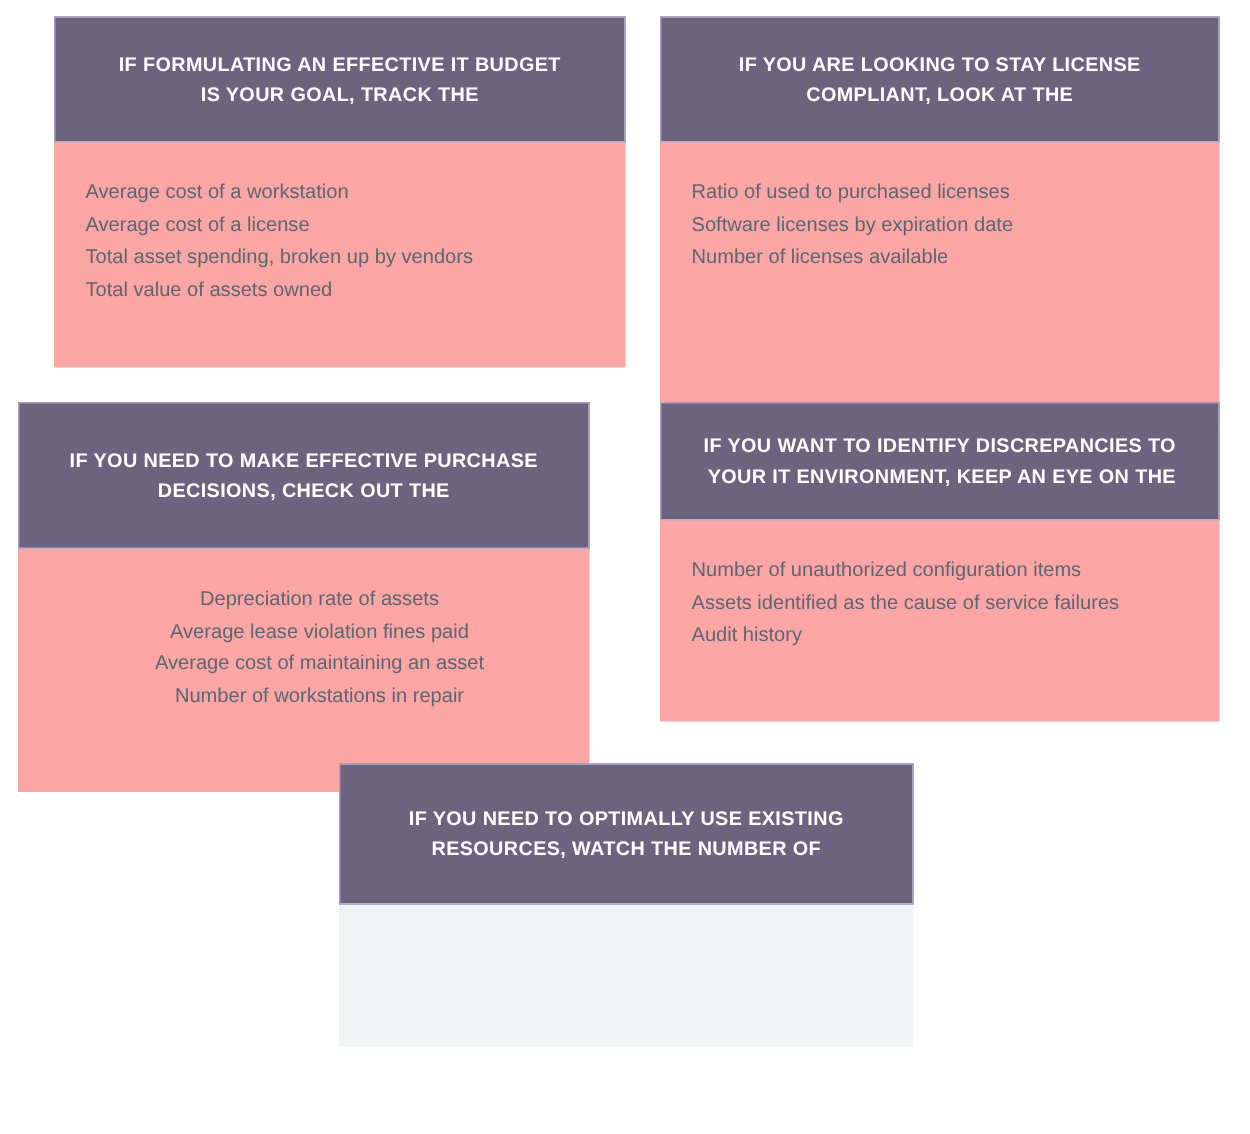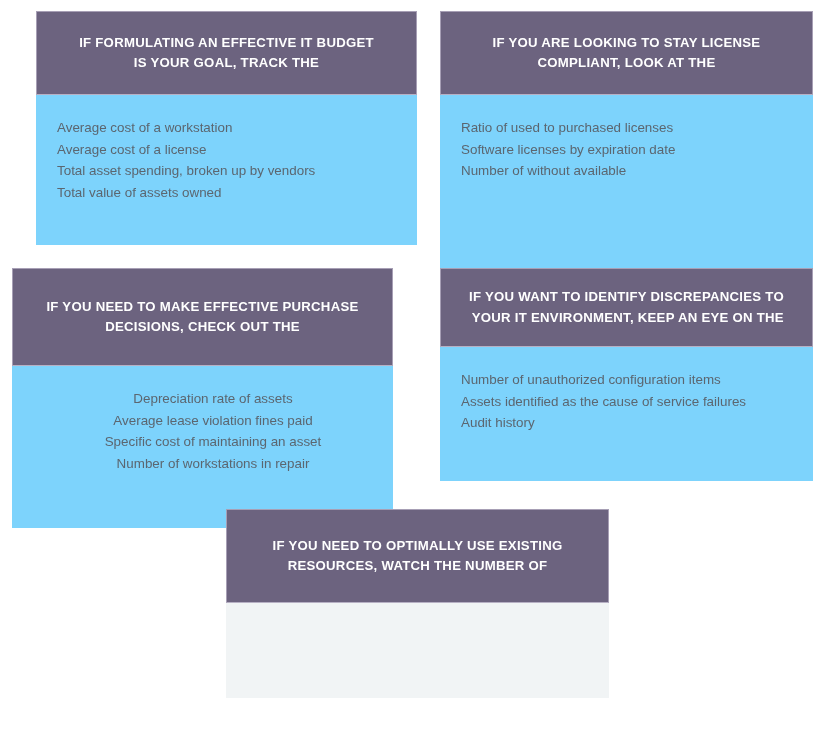--- a/index.html
+++ b/index.html
@@ -48,21 +48,21 @@
     padding: 6px 14px;
   }
 
   .card-header-text {
     display: block;
     white-space: pre-line;
   }
 
   .card-body {
     box-sizing: border-box;
-    background: #7dd3fc;
+    background: #fca5a5;
     padding: 22px 0 10px 21px;
   }
 
   .card-item {
     color: #5b6670;
     font-size: 13.4px;
     line-height: 1.62;
     white-space: nowrap;
   }
 
@@ -119,33 +119,33 @@
   </div>
 
   <div class="card" id="card-1">
     <div class="card-header">
       <span class="card-header-text">IF YOU ARE LOOKING TO STAY LICENSE
 COMPLIANT, LOOK AT THE</span>
     </div>
     <div class="card-body">
       <div class="card-item">Ratio of used to purchased licenses</div>
       <div class="card-item">Software licenses by expiration date</div>
-      <div class="card-item">Number of without available</div>
+      <div class="card-item">Number of licenses available</div>
     </div>
   </div>
 
   <div class="card" id="card-2">
     <div class="card-header">
       <span class="card-header-text">IF YOU NEED TO MAKE EFFECTIVE PURCHASE
 DECISIONS, CHECK OUT THE</span>
     </div>
     <div class="card-body">
       <div class="card-item">Depreciation rate of assets</div>
       <div class="card-item">Average lease violation fines paid</div>
-      <div class="card-item">Specific cost of maintaining an asset</div>
+      <div class="card-item">Average cost of maintaining an asset</div>
       <div class="card-item">Number of workstations in repair</div>
     </div>
   </div>
 
   <div class="card" id="card-3">
     <div class="card-header">
       <span class="card-header-text">IF YOU WANT TO IDENTIFY DISCREPANCIES TO
 YOUR IT ENVIRONMENT, KEEP AN EYE ON THE</span>
     </div>
     <div class="card-body">

